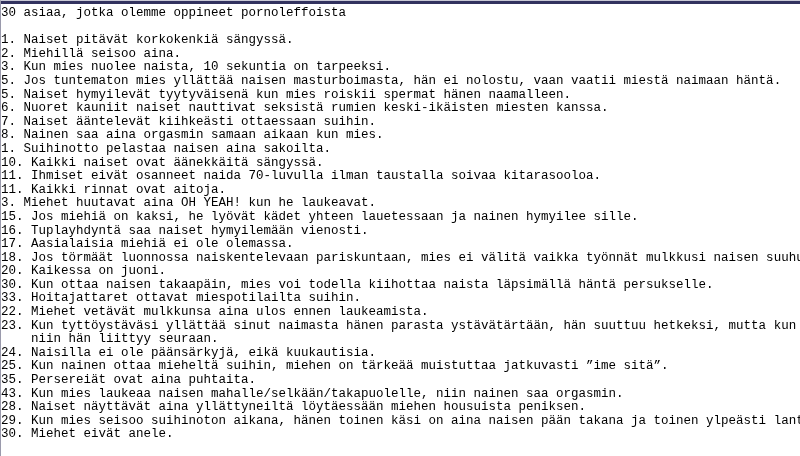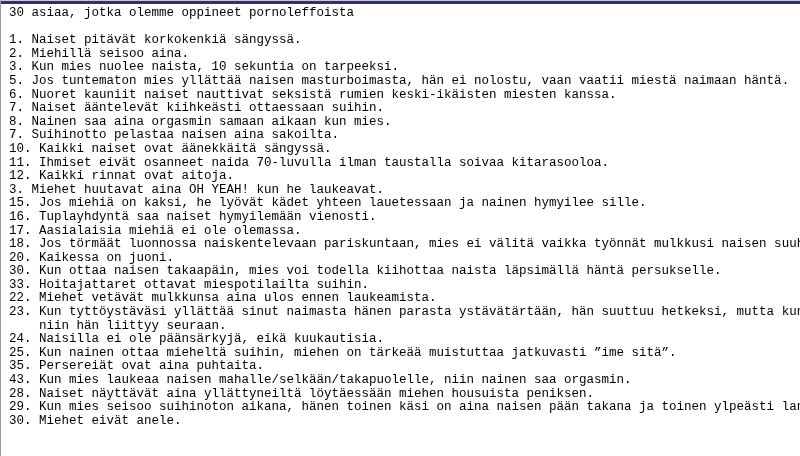--- a/index.html
+++ b/index.html
@@ -23,21 +23,21 @@
     border-top: 1px solid var(--top-border-light);
     border-left: 1px solid var(--left-border);
     position: relative;
   }
   .top-rule {
     height: 3px;
     width: 100%;
     background: var(--top-border-dark);
   }
   .doc {
-    padding: 3px 0 0 8px;
+    padding: 3px 0 0 0;
     font-family: "Liberation Mono", "DejaVu Sans Mono", monospace;
     font-size: 12.5px;
     line-height: 13.6px;
     color: var(--text);
   }
   .line {
     white-space: pre;
     height: 13.6px;
   }
   .blank { height: 13.6px; }
@@ -48,27 +48,28 @@
 <div class="page">
   <div class="top-rule"></div>
   <div class="doc">
     <div class="line">30 asiaa, jotka olemme oppineet pornoleffoista</div>
     <div class="line blank"></div>
     <div>
         <div class="line">1. Naiset pitävät korkokenkiä sängyssä.</div>
         <div class="line">2. Miehillä seisoo aina.</div>
         <div class="line">3. Kun mies nuolee naista, 10 sekuntia on tarpeeksi.</div>
         <div class="line">5. Jos tuntematon mies yllättää naisen masturboimasta, hän ei nolostu, vaan vaatii miestä naimaan häntä.</div>
+        <div class="line">5. Naiset hymyilevät tyytyväisenä kun mies roiskii spermat hänen naamalleen.</div>
         <div class="line">6. Nuoret kauniit naiset nauttivat seksistä rumien keski-ikäisten miesten kanssa.</div>
         <div class="line">7. Naiset ääntelevät kiihkeästi ottaessaan suihin.</div>
         <div class="line">8. Nainen saa aina orgasmin samaan aikaan kun mies.</div>
-        <div class="line">7. Suihinotto pelastaa naisen aina sakoilta.</div>
+        <div class="line">1. Suihinotto pelastaa naisen aina sakoilta.</div>
         <div class="line">10. Kaikki naiset ovat äänekkäitä sängyssä.</div>
         <div class="line">11. Ihmiset eivät osanneet naida 70-luvulla ilman taustalla soivaa kitarasooloa.</div>
-        <div class="line">12. Kaikki rinnat ovat aitoja.</div>
+        <div class="line">11. Kaikki rinnat ovat aitoja.</div>
         <div class="line">3. Miehet huutavat aina OH YEAH! kun he laukeavat.</div>
         <div class="line">15. Jos miehiä on kaksi, he lyövät kädet yhteen lauetessaan ja nainen hymyilee sille.</div>
         <div class="line">16. Tuplayhdyntä saa naiset hymyilemään vienosti.</div>
         <div class="line">17. Aasialaisia miehiä ei ole olemassa.</div>
         <div class="line">18. Jos törmäät luonnossa naiskentelevaan pariskuntaan, mies ei välitä vaikka työnnät mulkkusi naisen suuhun.</div>
         <div class="line">20. Kaikessa on juoni.</div>
         <div class="line">30. Kun ottaa naisen takaapäin, mies voi todella kiihottaa naista läpsimällä häntä persukselle.</div>
         <div class="line">33. Hoitajattaret ottavat miespotilailta suihin.</div>
         <div class="line">22. Miehet vetävät mulkkunsa aina ulos ennen laukeamista.</div>
         <div class="line">23. Kun tyttöystäväsi yllättää sinut naimasta hänen parasta ystävätärtään, hän suuttuu hetkeksi, mutta kun jatkat  naimista,</div>

